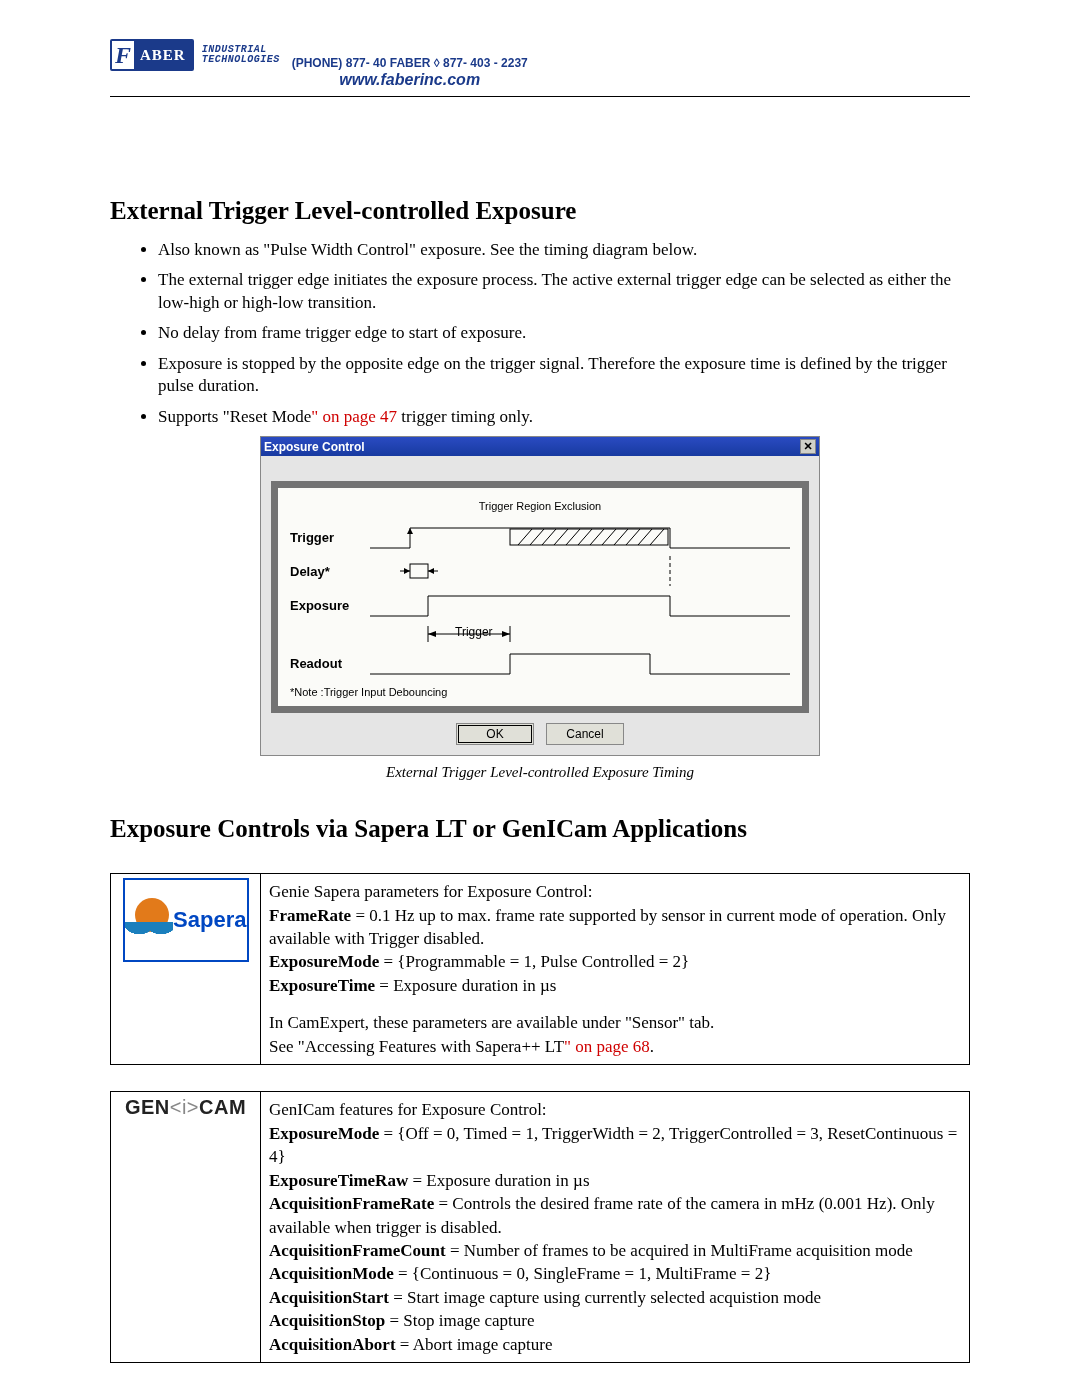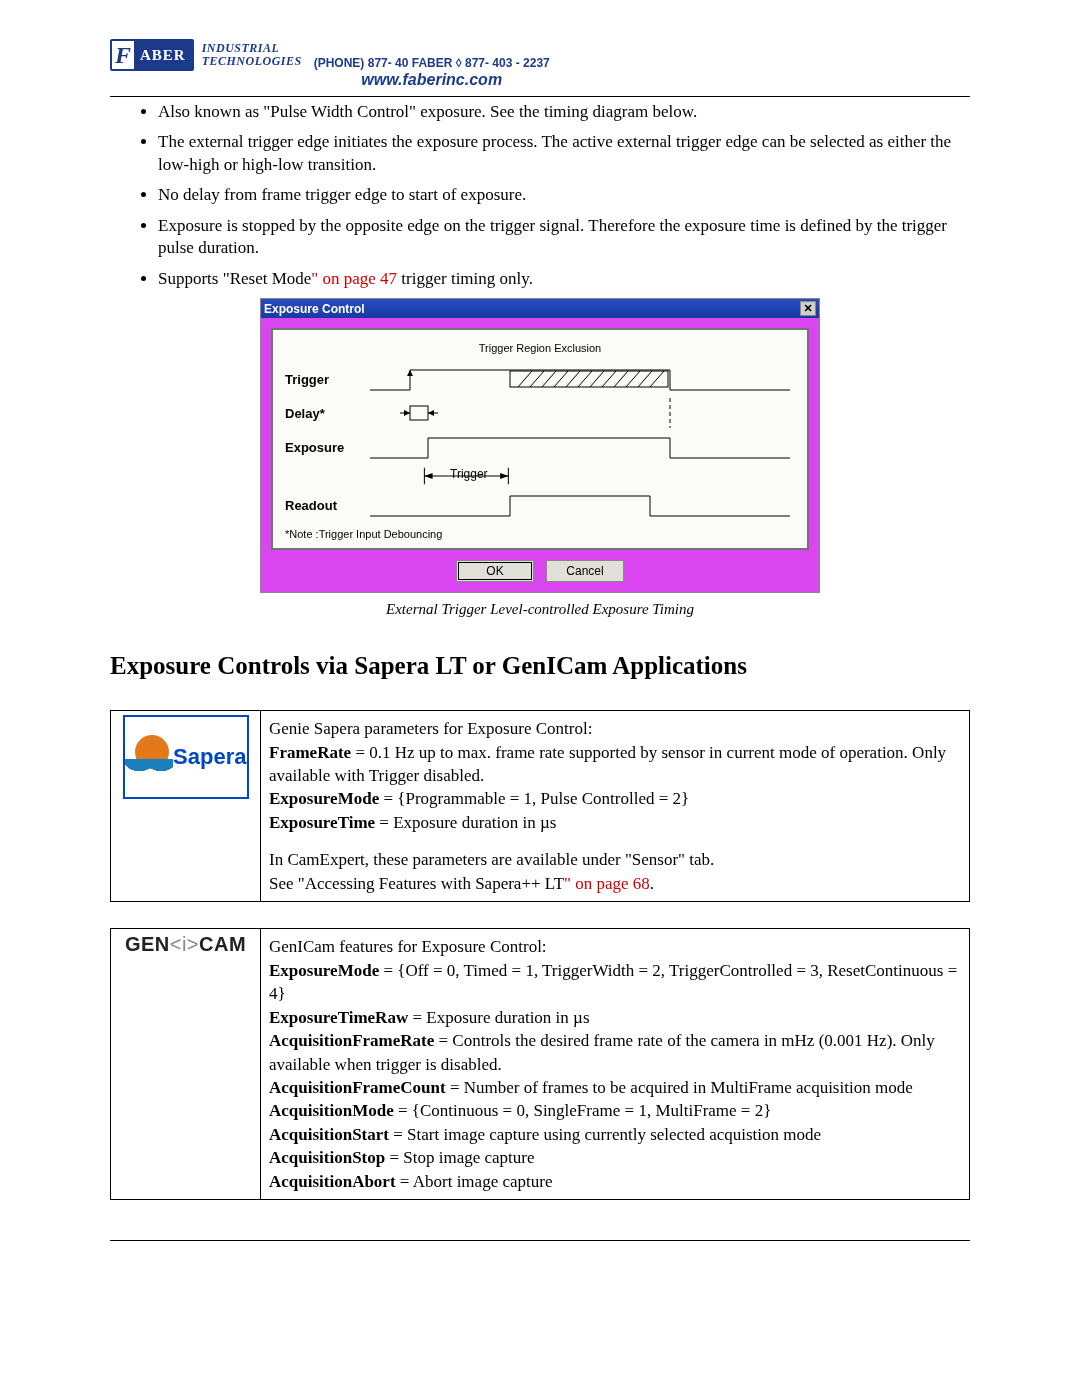--- a/index.html
+++ b/index.html
@@ -25,21 +25,21 @@
     background: #fff; width: 22px; height: 100%;
     display: flex; align-items: center; justify-content: center;
     font-family: Georgia, serif; font-weight: bold; color: #1b3a8a; font-size: 24px; font-style: italic;
   }
   .logo-aber {
     background: #1b3a8a; color: #fff; font-weight: bold; font-size: 15px;
     letter-spacing: 1px; padding: 0 6px; height: 100%;
     display: flex; align-items: center;
   }
   .logo-sub {
-    font-size: 12px; color: #1b3a8a; font-family: Liberation Serif, serif;
+    font-size: 10px; color: #1b3a8a; font-family: Liberation Mono, monospace;
     font-style: italic; letter-spacing: 0.5px; line-height: 1.05; font-weight: bold;
   }
   .header-right { display: flex; flex-direction: column; margin-left: 4px; }
   .header-phone { color: #1b3a8a; font-size: 12px; font-family: Arial, sans-serif; font-weight: bold; margin-top: 36px; }
   .header-url  { color: #1b3a8a; font-size: 16px; font-family: Arial, sans-serif; font-weight: bold; font-style: italic; }
   .header-url-wrap { text-align: center; }
 
   h2.section {
     font-family: "Book Antiqua","Palatino Linotype",Georgia,serif;
     font-weight: bold; font-size: 25px;
@@ -49,21 +49,21 @@
     font-family: "Book Antiqua","Palatino Linotype",Georgia,serif;
     font-weight: bold; font-size: 25px;
     margin-top: 34px; margin-bottom: 30px;
   }
   ul.bullets { list-style: disc; padding-left: 48px; }
   ul.bullets li { margin-bottom: 8px; line-height: 1.32; }
   .red { color: #d00000; }
 
   .dialog-wrap { margin: 8px auto 8px auto; width: 560px; }
   .dialog {
-    background: #d946ef; border: 1px solid #888; width: 560px;
+    background: #e5e5e5; border: 1px solid #888; width: 560px;
     font-family: "Tahoma", Arial, sans-serif; font-size: 12px;
   }
   .dialog-titlebar {
     background: #183aa0; color: #fff;
     background: linear-gradient(#2a4bc2,#183aa0);
     display: flex; align-items: center; justify-content: space-between;
     padding: 2px 3px; font-weight: bold; font-size: 12px;
   }
   .dialog-close {
     background: #d0d0c8; color: #000; width: 16px; height: 15px;
@@ -75,21 +75,21 @@
   .exp-label { font-size: 12px; }
   .exp-select {
     width: 155px; height: 21px; background: #fff;
     border: 1px inset #999; font-size: 12px; margin-top: 2px;
     display:flex;align-items:center;justify-content:space-between;padding:0 2px 0 4px;
   }
   .exp-select .arrow { background:#d0d0c8;border:1px solid #888;width:16px;height:16px;
     display:flex;align-items:center;justify-content:center;font-size:10px;}
   .desc { font-size: 11px; margin-left: 30px; }
   .timing-panel {
-    background: #fbfbf8; border: 2px solid #737373; margin-top: 4px;
+    background: #fbfbf8; border: 7px solid #737373; margin-top: 19px;
     padding: 12px 12px 8px 12px; position: relative;
   }
   .timing-title { font-size: 11px; text-align: center; margin-bottom: 8px; }
   .timing-row { display: flex; align-items: center; height: 34px; position: relative; }
   .timing-label { width: 80px; font-weight: bold; font-size: 13px; }
   .timing-svg { flex: 1; height: 34px; }
   .timing-note { font-size: 11px; margin-top: 6px; }
   .dialog-buttons { display: flex; justify-content: center; gap: 12px; margin-top: 10px; }
   .dlg-btn {
     background: #e0e0d8; border: 1px solid #888; width: 78px; height: 22px;
@@ -145,20 +145,21 @@
     </div>
     <div class="logo-sub">
       <span>INDUSTRIAL</span><br><span>TECHNOLOGIES</span>
     </div>
     <div class="header-right">
       <span class="header-phone">(PHONE) 877- 40 FABER  ◊  877- 403 - 2237</span>
       <div class="header-url-wrap"><span class="header-url">www.faberinc.com</span></div>
     </div>
   </div>
 
+  <h2 class="section">External Trigger Level-controlled Exposure</h2>
   <ul class="bullets">
     <li>Also known as "Pulse Width Control" exposure. See the timing diagram below.</li>
     <li>The external trigger edge initiates the exposure process. The active external trigger edge can be selected as either the low-high or high-low transition.</li>
     <li>No delay from frame trigger edge to start of exposure.</li>
     <li>Exposure is stopped by the opposite edge on the trigger signal. Therefore the exposure time is defined by the trigger pulse duration.</li>
     <li>
       <span>Supports "Reset Mode</span><span class="red">" on page 47</span><span> trigger timing only.</span>
     </li>
   </ul>
 

